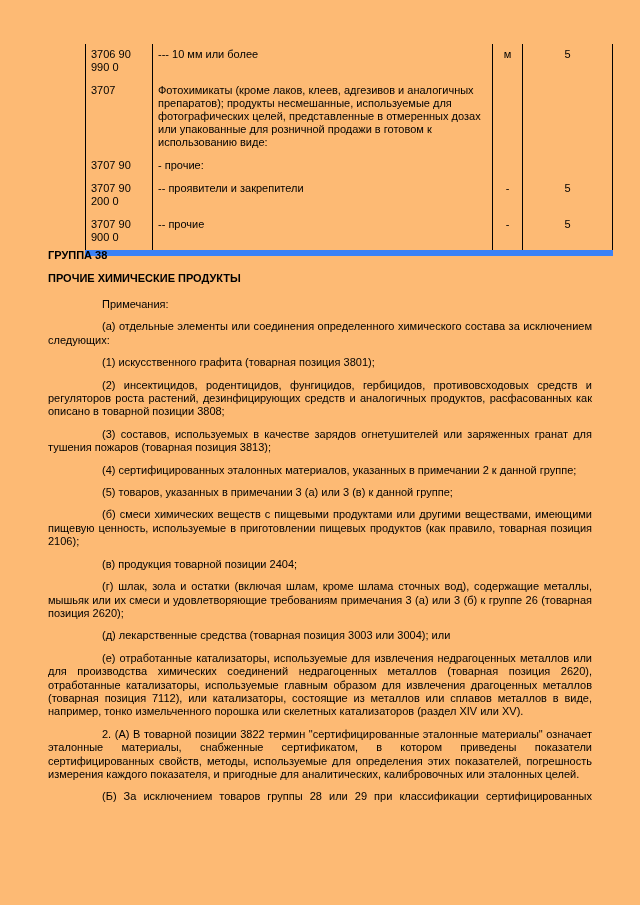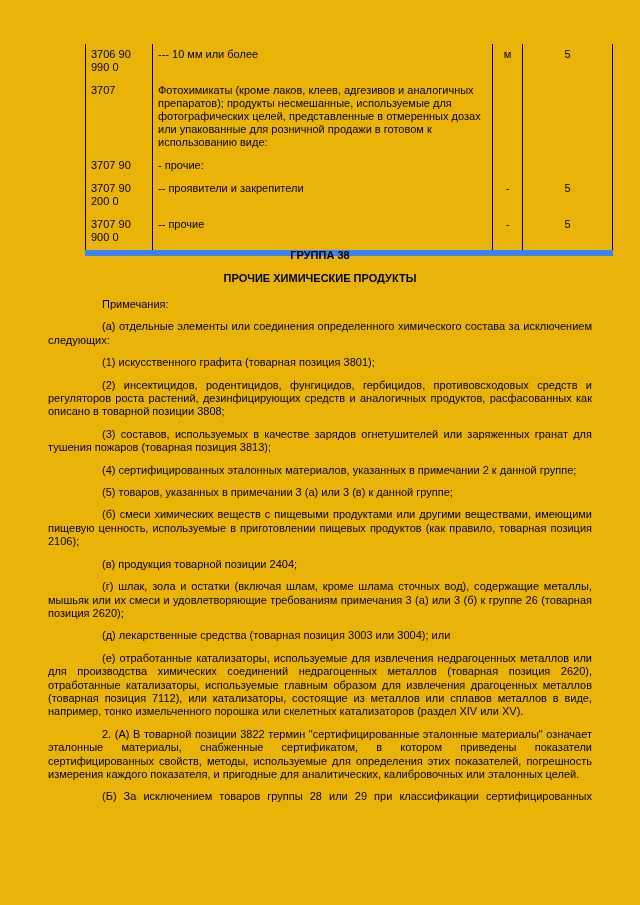--- a/index.html
+++ b/index.html
@@ -4,21 +4,21 @@
 <style>
   html, body {
     margin: 0;
     padding: 0;
     background: #ffffff;
   }
   .page {
     position: relative;
     width: 640px;
     height: 905px;
-    background: #eab308;
+    background: #fdba74;
     color: #000000;
     font-family: "Liberation Sans", sans-serif;
     overflow: hidden;
   }
   
   .tariff {
     position: absolute;
     left: 85px;
     top: 44px;
     width: 527px;
@@ -45,21 +45,21 @@
     left: 48px;
     top: 249px;
     width: 544px;
     font-size: 11px;
     line-height: 13.4px;
   }
   .content h2 {
     font-size: 11px;
     line-height: 13px;
     font-weight: bold;
-    text-align: center;
+    text-align: left;
     margin: 0 0 10px 0;
   }
   .content h2.chapter-title { margin-bottom: 13px; }
   .para {
     margin: 0 0 9px 0;
     text-align: justify;
     text-indent: 54px;
   }
   .para.stretch-last { text-align-last: justify; }
 </style>

